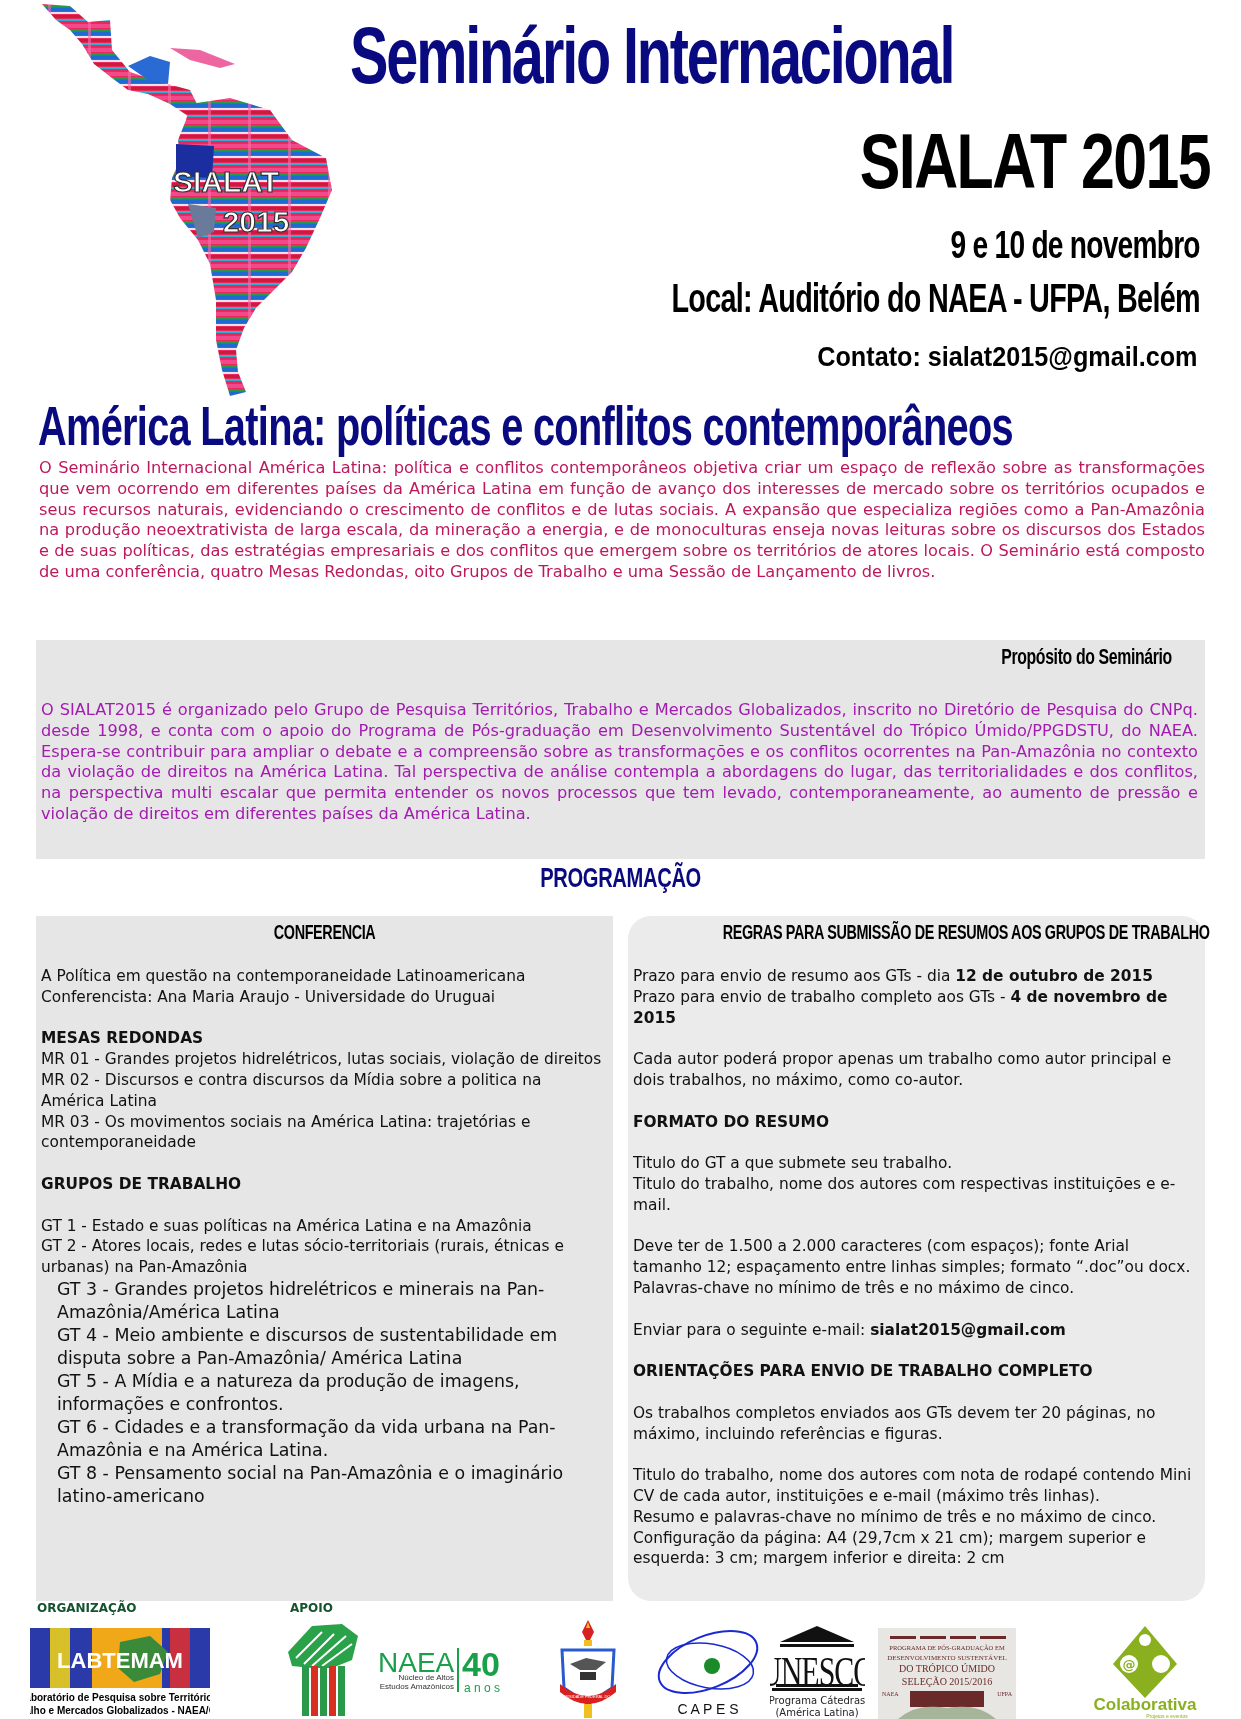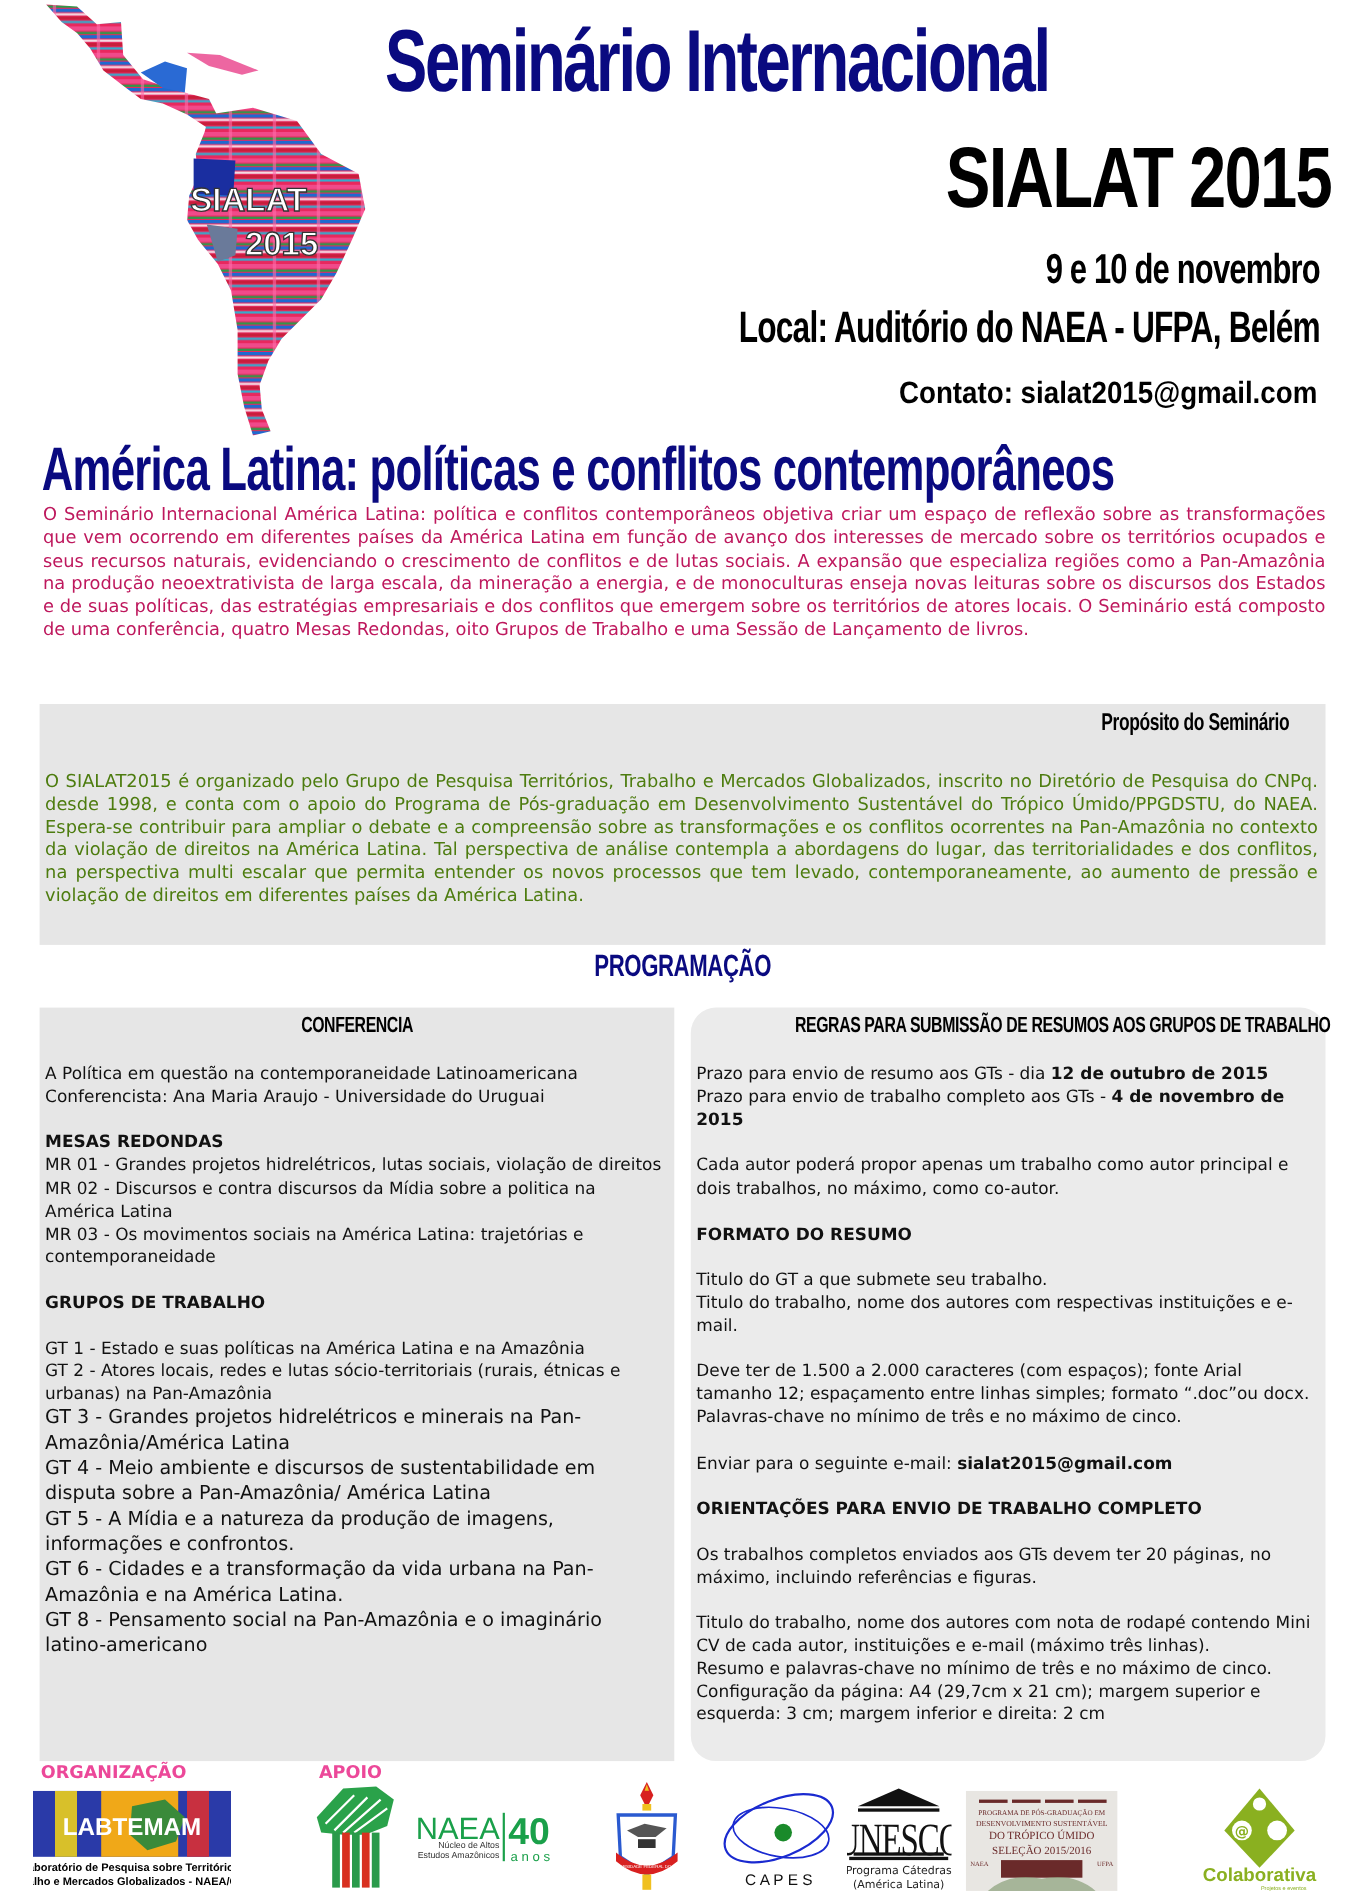--- a/index.html
+++ b/index.html
@@ -27,38 +27,38 @@
   #subtitle { position: absolute; left: 38px; top: 400px; width: 1180px; height: 60px; }
   #subtitle span { color: #0a0a80; font-size: 56px; letter-spacing: -1px; transform: scaleX(0.71); transform-origin: left top; position: absolute; left: 0; top: -2px; line-height: 1; }
 
   
   #intro { position: absolute; left: 39px; top: 458px; width: 1166px; font-size: 16.2px; line-height: 20.8px; text-align: justify; color: #be185d; }
 
   
   #purpose { position: absolute; left: 36px; top: 640px; width: 1169px; height: 219px; background: #e6e6e6; padding: 0 6px; }
   #purpose-title { position: absolute; left: 0; right: 0; top: 6px; text-align: right; height: 26px; }
   #purpose-title span { font-size: 22px; transform: scaleX(0.72); transform-origin: center top; display: inline-block; line-height: 1; letter-spacing: -0.5px; color: #000; }
-  #purpose-text { position: absolute; left: 5px; top: 60px; width: 1157px; font-size: 16.2px; line-height: 20.8px; text-align: justify; color: #4d7c0f; }
+  #purpose-text { position: absolute; left: 5px; top: 60px; width: 1157px; font-size: 16.2px; line-height: 20.8px; text-align: justify; color: #a21caf; }
 
   
   #prog-title { position: absolute; left: 0; width: 1241px; top: 864px; height: 34px; text-align: center; }
   #prog-title span { color: #0a0a80; font-size: 28px; transform: scaleX(0.72); transform-origin: center top; display: inline-block; line-height: 1; letter-spacing: -0.5px; }
 
   .col { position: absolute; top: 916px; height: 685px; background: #e6e6e6; text-decoration: underline; }
   #col-left { left: 36px; width: 577px; }
   #col-right { left: 628px; width: 577px; background: #ebebeb; border-radius: 23px; }
   .col-title { position: absolute; left: 0; right: 0; top: 6px; text-align: center; height: 24px; }
   .col-title span { font-size: 20px; transform: scaleX(0.72); transform-origin: center top; display: inline-block; line-height: 1; color: #000; letter-spacing: -0.5px; }
   .col-body { position: absolute; left: 5px; right: 8px; top: 50px; font-size: 15.4px; line-height: 20.8px; color: #111; }
   .col-body .bold { font-weight: bold; }
   .col-body .gap { height: 20.8px; }
-  .col-body .big { font-size: 17.4px; line-height: 23px; }
-
-  
-  .flabel { position: absolute; top: 1601px; font-size: 16px; font-weight: bold; color: #ec4899; font-family: "DejaVu Sans", sans-serif; }
+  .col-body .big { font-size: 17.4px; line-height: 23px; margin-left: 16px; }
+
+  
+  .flabel { position: absolute; top: 1601px; font-size: 12px; font-weight: bold; color: #14532d; font-family: "DejaVu Sans", sans-serif; }
   .logo { position: absolute; }
 </style>
 </head>
 <body>
 
 <svg id="map" viewBox="0 0 340 400">
   <defs>
     <pattern id="stripes" width="40" height="24" patternUnits="userSpaceOnUse">
       <rect width="40" height="24" fill="#e8285e"></rect>
       <rect y="0" width="40" height="4" fill="#f04a8a"></rect>

